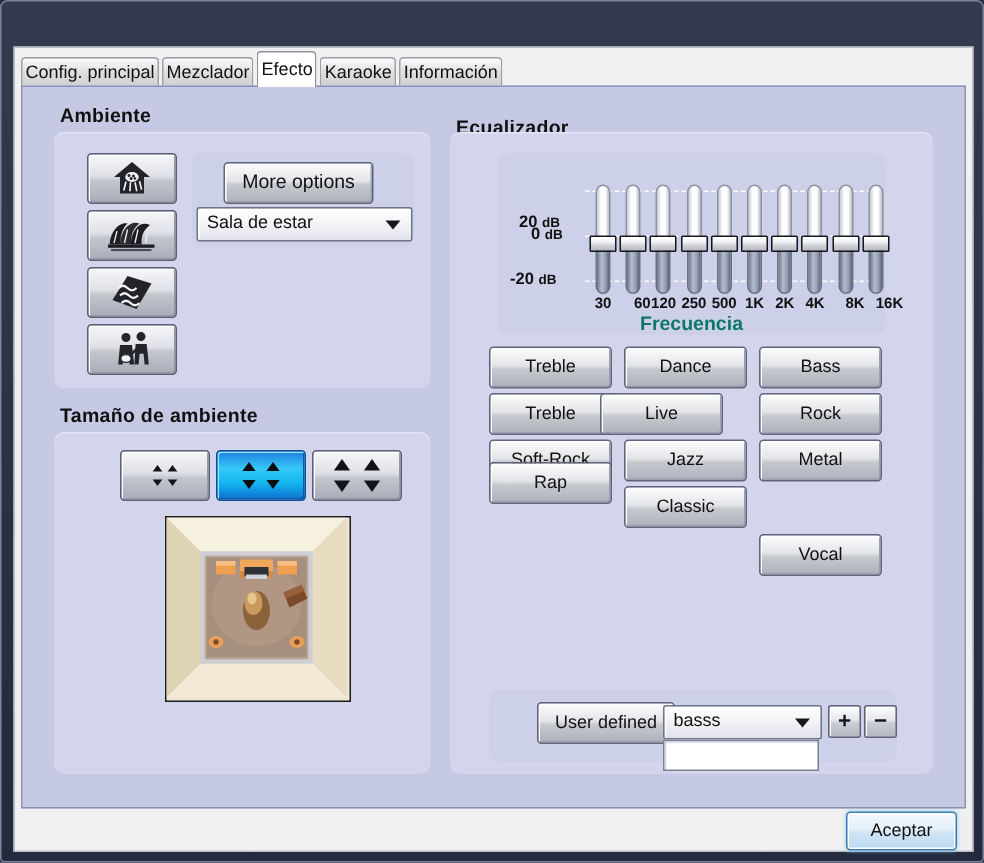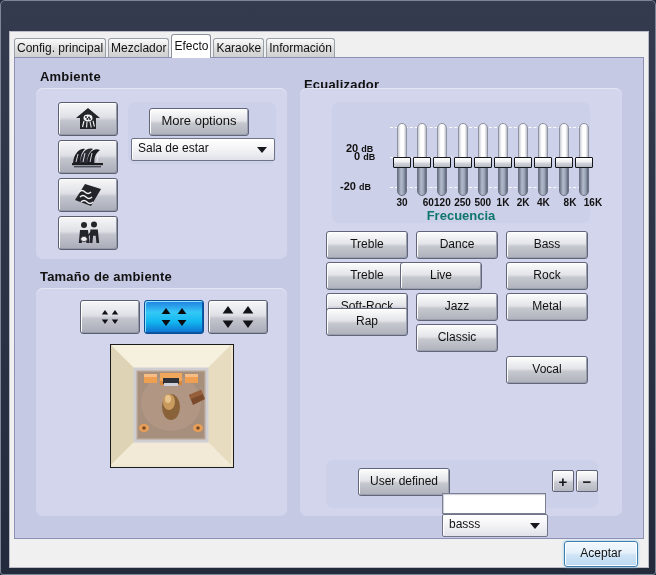--- a/index.html
+++ b/index.html
@@ -483,21 +483,21 @@
                 <div class="btn3d preset" style="position: absolute; left: 26px; top: 205px;">Soft-Rock</div>
                 <div class="btn3d preset" style="position: absolute; left: 116px; top: 205px;">Jazz</div>
                 <div class="btn3d preset" style="position: absolute; left: 206px; top: 205px;">Metal</div>
                 <div class="btn3d preset" style="position: absolute; left: 26px; top: 220px;">Rap</div>
                 <div class="btn3d preset" style="position: absolute; left: 116px; top: 236px;">Classic</div>
                 <div class="btn3d preset" style="position: absolute; left: 206px; top: 236px; margin-top: 32px;">Vocal</div>
               </div>
 
             <div class="subpanel" style="left:26px;top:372px;width:272px;height:48px;">
               <div class="btn3d ud-btn" style="left:32px;top:8px;width:78px;">User defined</div>
-              <div class="combo" style="left:116px;top:10px;width:104px;margin-top:44px;">
+              <div class="combo" style="left:116px;top:10px;width:104px;">
                 <span class="val">basss</span>
                 <span class="arrow"></span>
               </div>
               <div class="pmbtn" style="left:226px;top:10px;">
                   <span>+</span>
                 </div>
               <div class="pmbtn" style="left:250px;top:10px;">
                   <span>−</span>
                 </div>
               <div class="textfield" style="left:116px;top:33px;width:102px;"></div>

